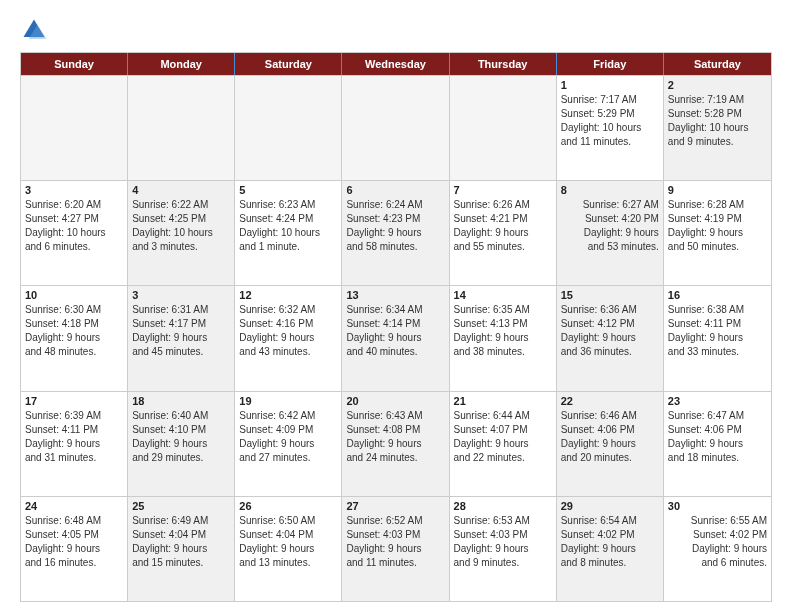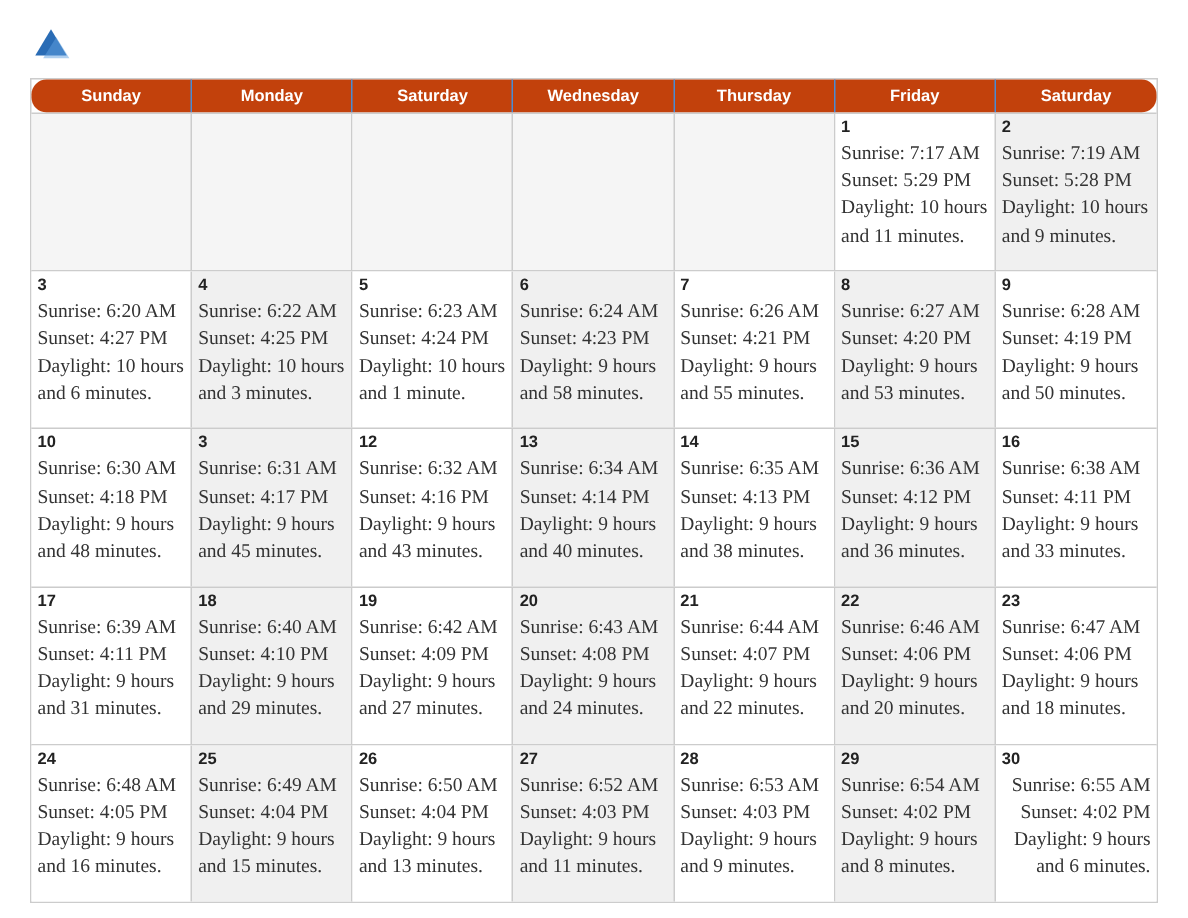--- a/index.html
+++ b/index.html
@@ -63,22 +63,21 @@
     }
     .calendar {
       flex: 1;
       display: flex;
       flex-direction: column;
       border: 1px solid #ccc;
     }
     .cal-header {
       display: grid;
       grid-template-columns: repeat(7, 1fr);
-      background: #c2410c;
-      border-radius: 10px;
+      background: #7f1d1d;
     }
     .cal-header-cell {
       color: #fff;
       font-size: 11px;
       font-weight: bold;
       padding: 5px 4px;
       text-align: center;
       border-right: 1px solid #4a8cd5;
     }
     .cal-header-cell:last-child { border-right: none; }
@@ -106,23 +105,22 @@
     .cal-cell.shaded { background: #f0f0f0; }
     .day-num {
       font-size: 11px;
       font-weight: bold;
       color: #222;
       display: block;
       margin-bottom: 2px;
     }
     .day-info {
       line-height: 1.4;
-      font-size: 13px;
+      font-size: 10px;
       color: #333;
-      font-family: Liberation Serif, serif;
     }
   </style>
 </head>
 <body>
 
 <div class="page">
   <div class="header">
     <div class="logo">
       <svg class="logo-icon" viewBox="0 0 32 32">
         <polygon points="16,4 28,24 4,24" fill="#2a6cb5"></polygon>
@@ -202,21 +200,21 @@
           </div>
           <div class="cal-cell">
             <span class="day-num">7</span>
             <div class="day-info" style="white-space: pre-line;">Sunrise: 6:26 AM
 Sunset: 4:21 PM
 Daylight: 9 hours
 and 55 minutes.</div>
           </div>
           <div class="cal-cell shaded">
             <span class="day-num">8</span>
-            <div class="day-info" style="white-space: pre-line;">Sunrise: 6:27 AM
+            <div class="day-info" style="white-space: pre-line; text-align: right;">Sunrise: 6:27 AM
 Sunset: 4:20 PM
 Daylight: 9 hours
 and 53 minutes.</div>
           </div>
           <div class="cal-cell">
             <span class="day-num">9</span>
             <div class="day-info" style="white-space: pre-line;">Sunrise: 6:28 AM
 Sunset: 4:19 PM
 Daylight: 9 hours
 and 50 minutes.</div>

